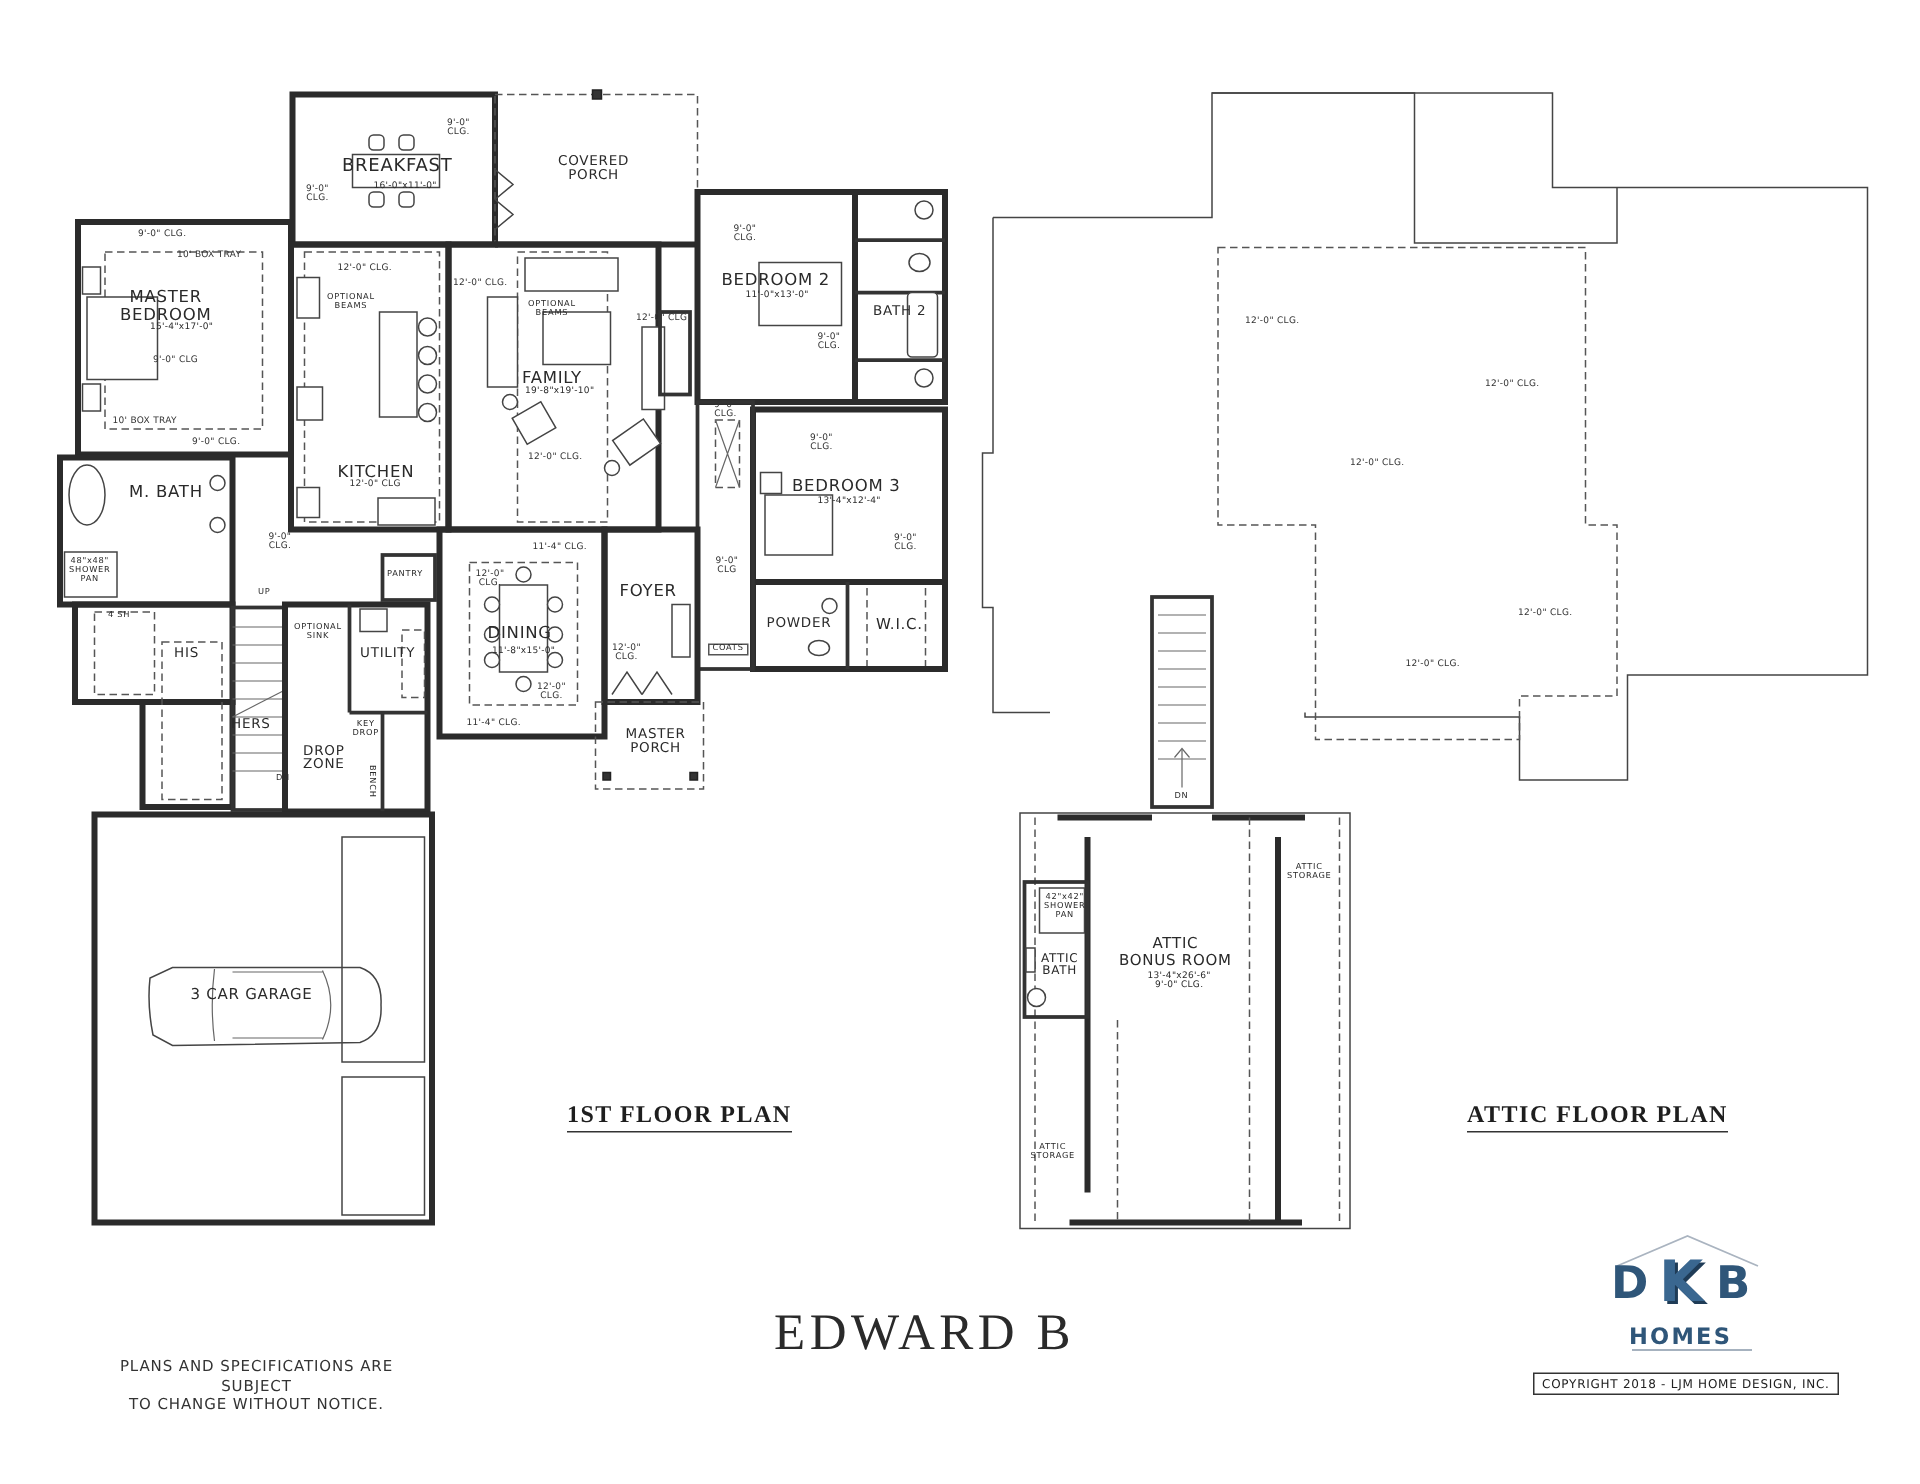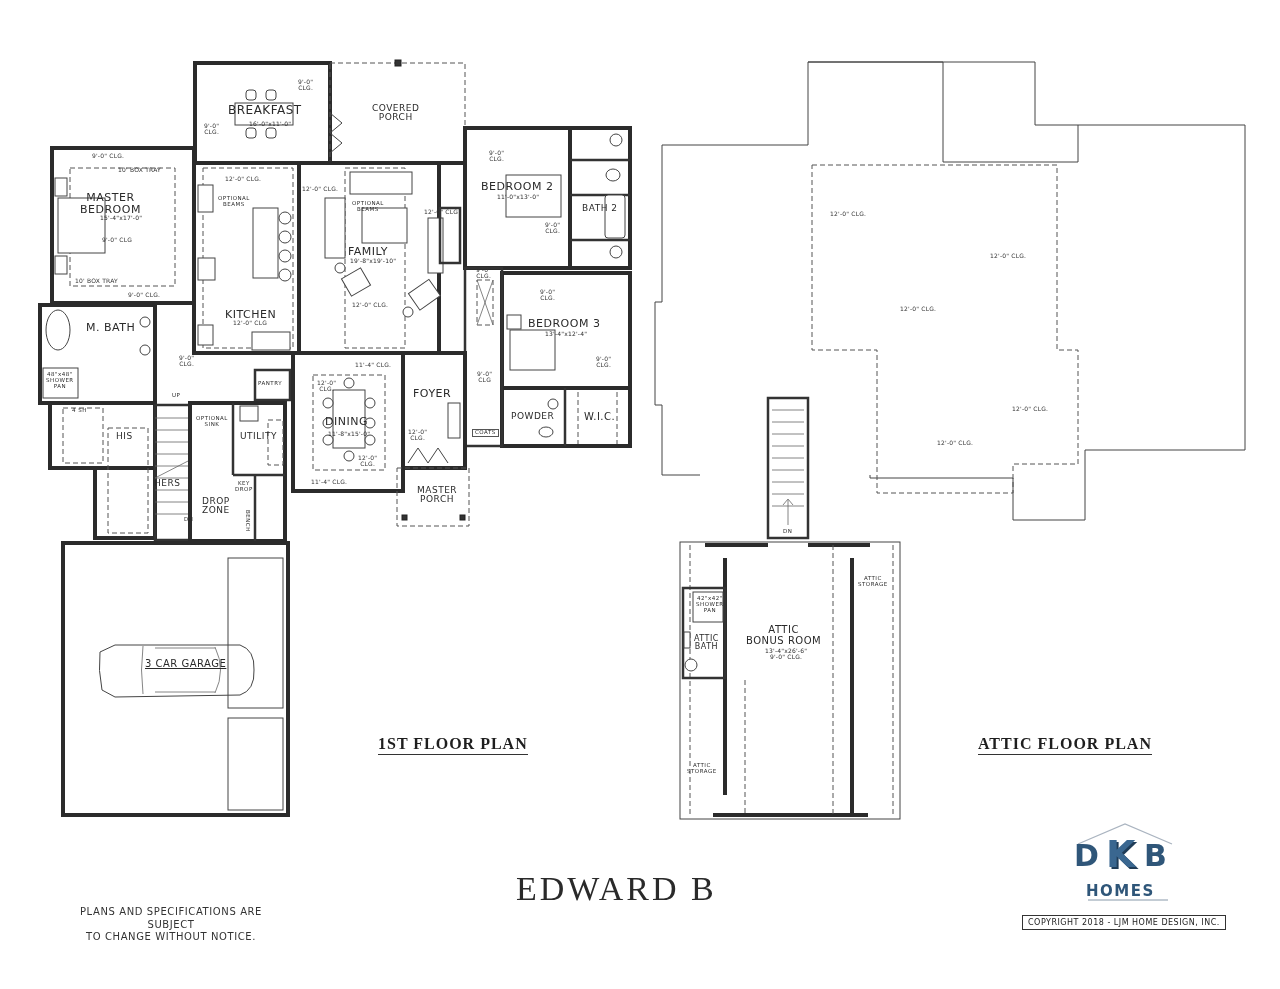--- a/index.html
+++ b/index.html
@@ -268,21 +268,21 @@
   <div class="lbl clg" style="left:317px;top:380px;"><span>12'-0"</span><br><span>CLG.</span></div>
   <div class="lbl room" style="left:325px;top:416px;">DINING</div>
   <div class="lbl dim" style="left:328px;top:431px;">11'-8"x15'-0"</div>
   <div class="lbl clg" style="left:358px;top:455px;"><span>12'-0"</span><br><span>CLG.</span></div>
   <div class="lbl clg" style="left:311px;top:479px;">11'-4" CLG.</div>
 
   <div class="lbl room" style="left:413px;top:388px;">FOYER</div>
   <div class="lbl clg" style="left:408px;top:429px;"><span>12'-0"</span><br><span>CLG.</span></div>
   <div class="lbl room" style="left:417px;top:486px;font-size:9px;"><span>MASTER</span><br><span>PORCH</span></div>
 
-  <div class="lbl room" style="left:145px;top:659px;font-size:10px;text-decoration:underline;">3 CAR GARAGE</div>
+  <div class="lbl room" style="left:127px;top:659px;font-size:10px;">3 CAR GARAGE</div>
 
   <div class="plan-title" style="left:378px;top:735px;">1ST FLOOR PLAN</div>
 </div>
 
 <div>
   <div class="lbl clg" style="left:830px;top:211px;">12'-0" CLG.</div>
   <div class="lbl clg" style="left:990px;top:253px;">12'-0" CLG.</div>
   <div class="lbl clg" style="left:900px;top:306px;">12'-0" CLG.</div>
   <div class="lbl clg" style="left:1012px;top:406px;">12'-0" CLG.</div>
   <div class="lbl clg" style="left:937px;top:440px;">12'-0" CLG.</div>

